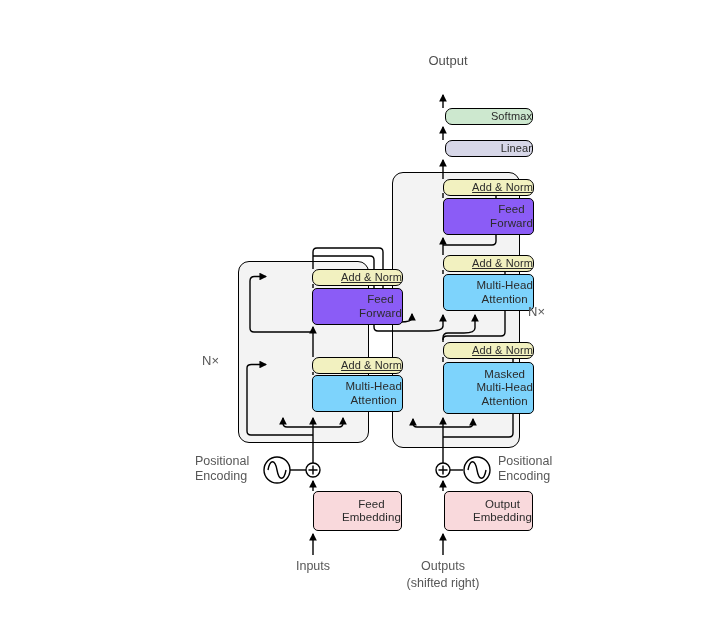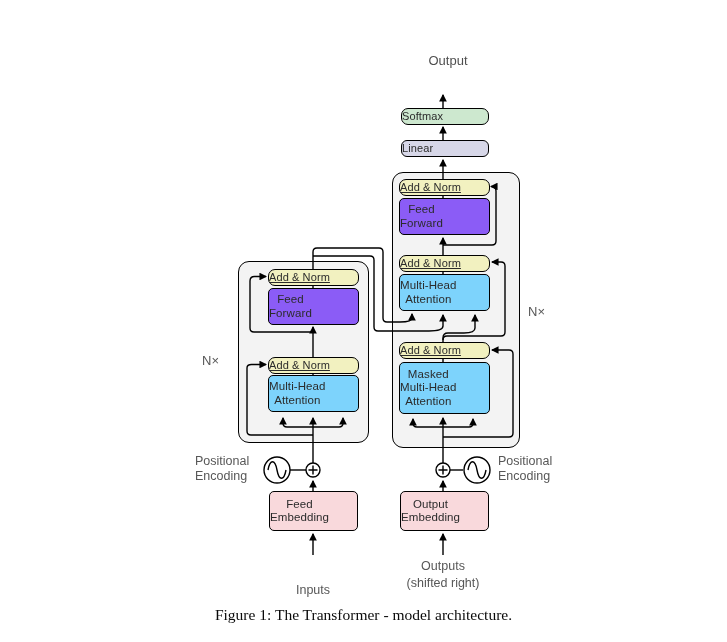--- a/index.html
+++ b/index.html
@@ -9,22 +9,22 @@
   }
   
   .stack{
     position:absolute;background:#f3f3f3;border:1.6px solid #000;border-radius:11px;z-index:1;
   }
   
   svg.wires{position:absolute;left:0;top:0;z-index:2;}
   
   .box{
     position:absolute;z-index:3;border:1.4px solid #000;border-radius:5px;
-    display:flex;align-items:center;justify-content:flex-start;text-align:center;
-    font-size:11.5px;line-height:13.5px;color:#2b2b2b;letter-spacing:.1px;
+    display:flex;align-items:center;justify-content:flex-end;text-align:center;
+    font-size:11.5px;line-height:13.5px;color:#2b2b2b;letter-spacing:.1px;margin-left:44px;
   }
   .box.an{border-radius:7px;font-size:11px;}
   .fill-yellow{background:#f2f1c0;text-decoration:underline;}
   .fill-blue{background:#8b5cf6;}
   .fill-orange{background:#7dd3fc;}
   .fill-pink{background:#f9d9dc;}
   .fill-green{background:#cde8cf;}
   .fill-lavender{background:#d7d7e8;}
   
   .lbl{
@@ -124,21 +124,21 @@
       </g>
     </g>
   </svg>
 
   <div class="lbl center" style="left:388px;top:53px;width:120px;color:#4f4f4f;font-size:13px;line-height:16px;">
     <div>Output</div>
   </div>
   <div class="box an fill-green" style="left:401px;top:108px;width:86px;height:15px;">
     <span>Softmax</span>
   </div>
-  <div class="box an fill-lavender" style="left:401px;top:140px;width:86px;height:15px;border-radius:6px;">
+  <div class="box an fill-lavender" style="left:401px;top:140px;width:86px;height:15px;">
     <span>Linear</span>
   </div>
 
   <div class="box an fill-yellow" style="left:399px;top:179px;width:89px;height:15px;">
     <span>Add &amp; Norm</span>
   </div>
   <div class="box fill-blue" style="left:399px;top:198px;width:89px;height:35px;">
     <div>
         <div>Feed</div>
         <div>Forward</div>
@@ -201,19 +201,18 @@
         <div>Embedding</div>
       </div>
   </div>
   <div class="box fill-pink" style="left:400px;top:491px;width:87px;height:38px;">
     <div>
         <div>Output</div>
         <div>Embedding</div>
       </div>
   </div>
 
-  <div class="lbl center" style="left:273px;top:559px;width:80px;margin-top:24px;">Inputs</div>
+  <div class="lbl center" style="left:273px;top:559px;width:80px;">Inputs</div>
   <div class="lbl center" style="left:403px;top:559px;width:80px;">Outputs</div>
   <div class="lbl center" style="left:383px;top:576px;width:120px;text-align:center;">(shifted right)</div>
 
-  <div class="caption">Figure 1: The Transformer - model architecture.</div>
 
 </div>
 
 </body></html>

